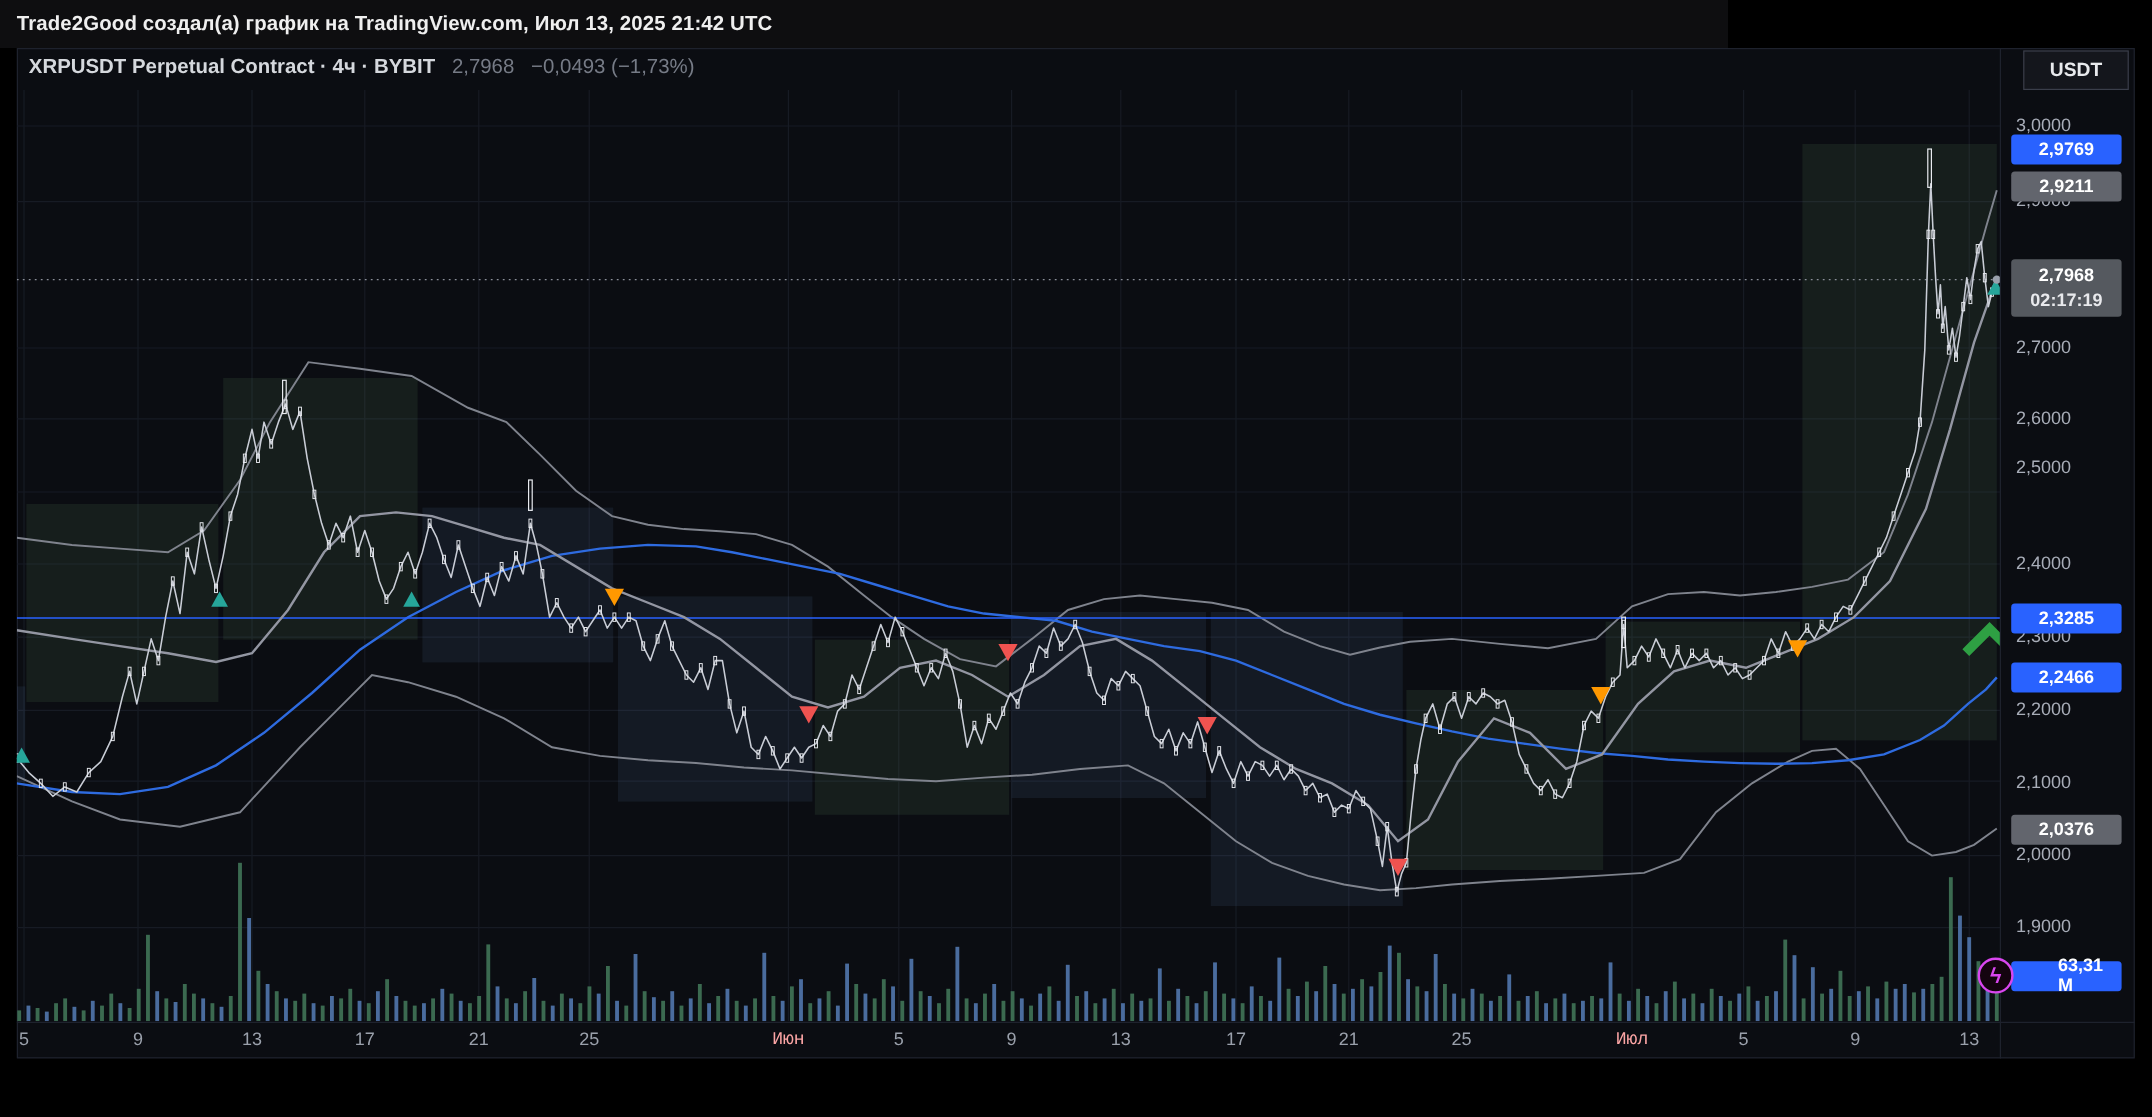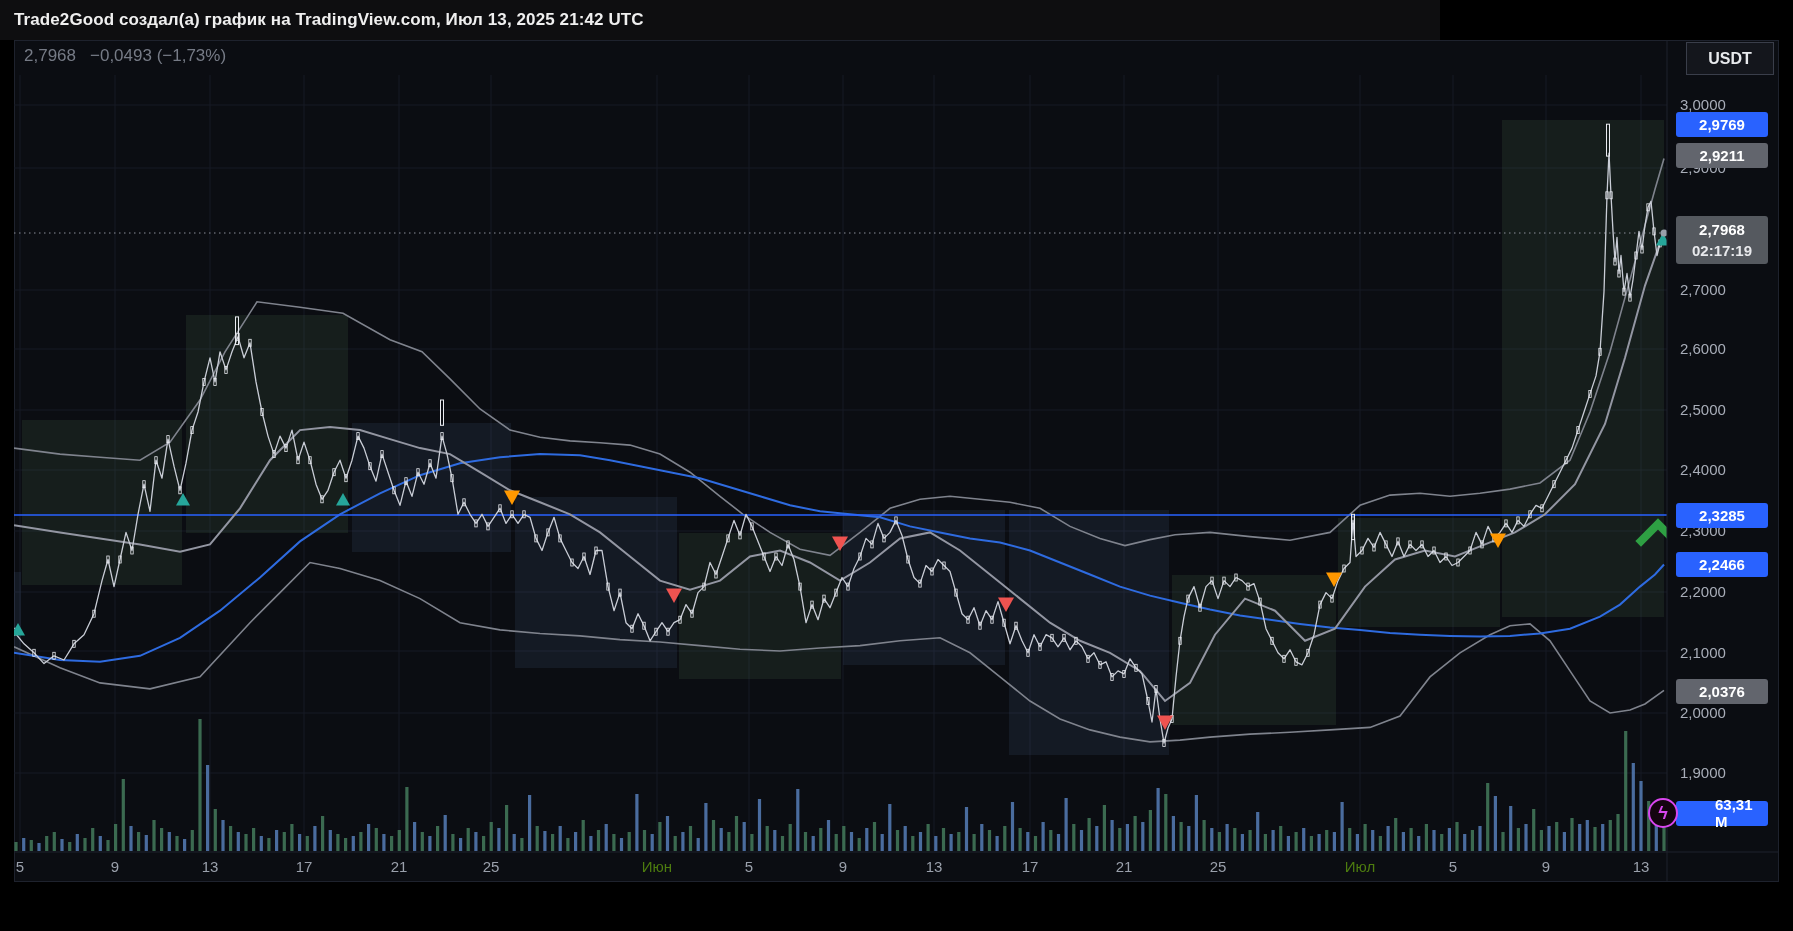--- a/index.html
+++ b/index.html
@@ -29,21 +29,21 @@
   .pbadge.blue{background:#2962ff;}
   .pbadge.gray{background:#62656d;}
   .pbadge.twoline{height:48px;flex-direction:column;line-height:21px;background:#55595f;}
   .pbadge.twoline .sub{font-weight:bold;color:#e8e9ec;font-size:15px;}
   .vol-icon{position:absolute;width:30px;height:30px;border-radius:50%;border:2.5px solid #d946ef;
     background:#14040f;color:#d946ef;display:flex;align-items:center;justify-content:center;
     font-size:18px;font-weight:bold;box-sizing:border-box;z-index:6;}
   
   #time-axis{position:absolute;left:14px;top:852px;width:1765px;height:30px;z-index:5;}
   .ttick{position:absolute;top:6px;transform:translateX(-50%);color:#9aa0ab;font-size:15px;}
-  .ttick.strong{color:#4d7c0f;}
+  .ttick.strong{color:#fca5a5;font-family:Liberation Mono, monospace;}
   
   #bottombar{position:absolute;left:0;top:882px;width:100%;height:49px;background:#000;
     display:flex;align-items:center;padding-left:16px;box-sizing:border-box;gap:8px;}
   #bottombar .brand{color:#f2f3f5;font-size:19px;font-weight:bold;letter-spacing:.2px;}
 </style>
 </head>
 <body>
 
 <div id="stage">
 
@@ -480,34 +480,35 @@
         <polygon points="1006,612 998,597.6 1014,597.6" fill="#ef5350"></polygon>
         <polygon points="1165,730 1157,715.6 1173,715.6" fill="#ef5350"></polygon>
         <polyline points="1641,541 1658,524 1675,541" fill="none" stroke="#2ea043" stroke-width="8" stroke-linecap="square"></polyline>
         <circle cx="1664" cy="233" r="3.5" fill="#9aa0ab"></circle>
       </g>
       <line x1="1667" y1="40" x2="1667" y2="882" stroke="#1e222d" stroke-width="1"></line>
       <line x1="14" y1="852" x2="1779" y2="852" stroke="#1e222d" stroke-width="1"></line>
     </svg>
 
   <div id="sym-header">
+    <span class="title">XRPUSDT Perpetual Contract · 4ч · BYBIT</span>
     <span class="val">2,7968</span>
     <span class="val">−0,0493 (−1,73%)</span>
   </div>
 
   <div id="usdt-btn">
     <span>USDT</span>
   </div>
 
   <div id="price-axis">
       <div class="ptick" style="top: 56px;">3,0000</div>
       <div class="ptick" style="top: 119px;">2,9000</div>
       <div class="ptick" style="top: 241px;">2,7000</div>
       <div class="ptick" style="top: 300px;">2,6000</div>
-      <div class="ptick" style="top: 361px;">2,5000</div>
+      <div class="ptick" style="top: 341px;">2,5000</div>
       <div class="ptick" style="top: 421px;">2,4000</div>
       <div class="ptick" style="top: 482px;">2,3000</div>
       <div class="ptick" style="top: 543px;">2,2000</div>
       <div class="ptick" style="top: 604px; text-align: center;">2,1000</div>
       <div class="ptick" style="top: 664px;">2,0000</div>
       <div class="ptick" style="top: 724px;">1,9000</div>
       <div class="pbadge blue" style="top: 72px;">2,9769</div>
       <div class="pbadge gray" style="top: 102.5px;">2,9211</div>
       <div class="pbadge twoline" style="top: 176px;">
         <span>2,7968</span>

